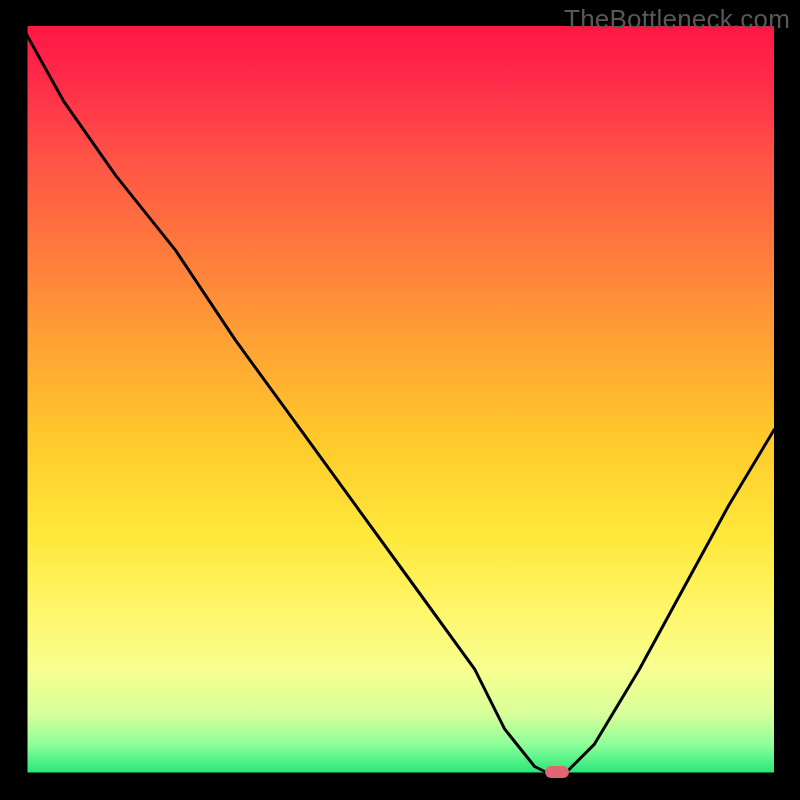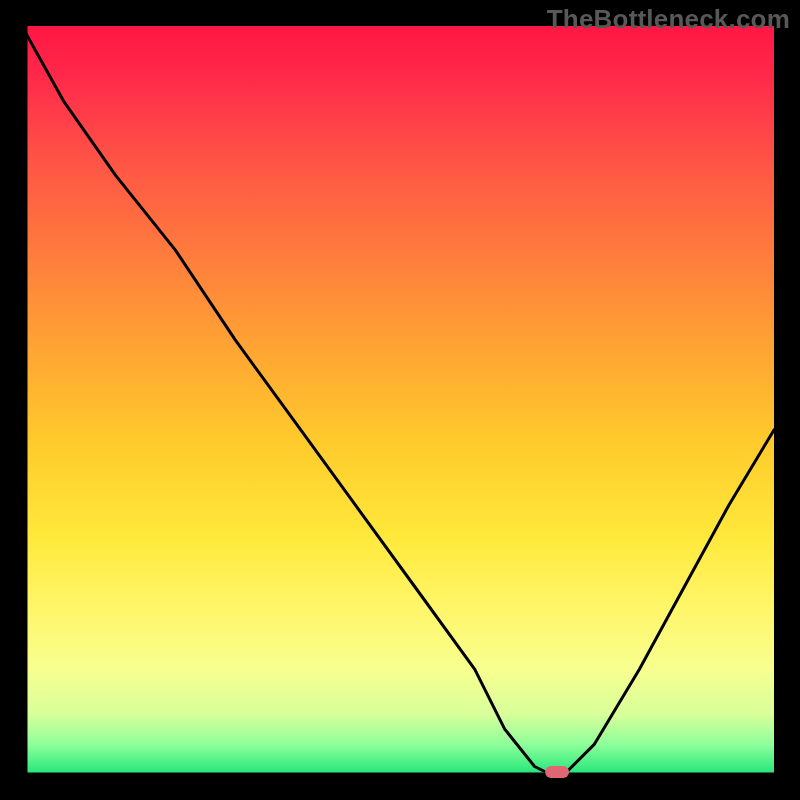--- a/index.html
+++ b/index.html
@@ -4,21 +4,21 @@
 <style>
   * { margin: 0; padding: 0; box-sizing: border-box; }
   html, body { width: 800px; height: 800px; overflow: hidden; background: #000; }
   .wrap { position: relative; width: 800px; height: 800px; }
   .watermark {
     position: absolute;
     top: 4px;
     right: 10px;
     font-family: Arial, Helvetica, sans-serif;
     font-size: 26px;
-    font-weight: 700;
+    font-weight: 400;
     color: #585858;
     letter-spacing: 0.2px;
   }
   svg { display: block; position: absolute; top: 0; left: 0; }
 </style>
 </head>
 <body>
 
 <div class="wrap">
 

